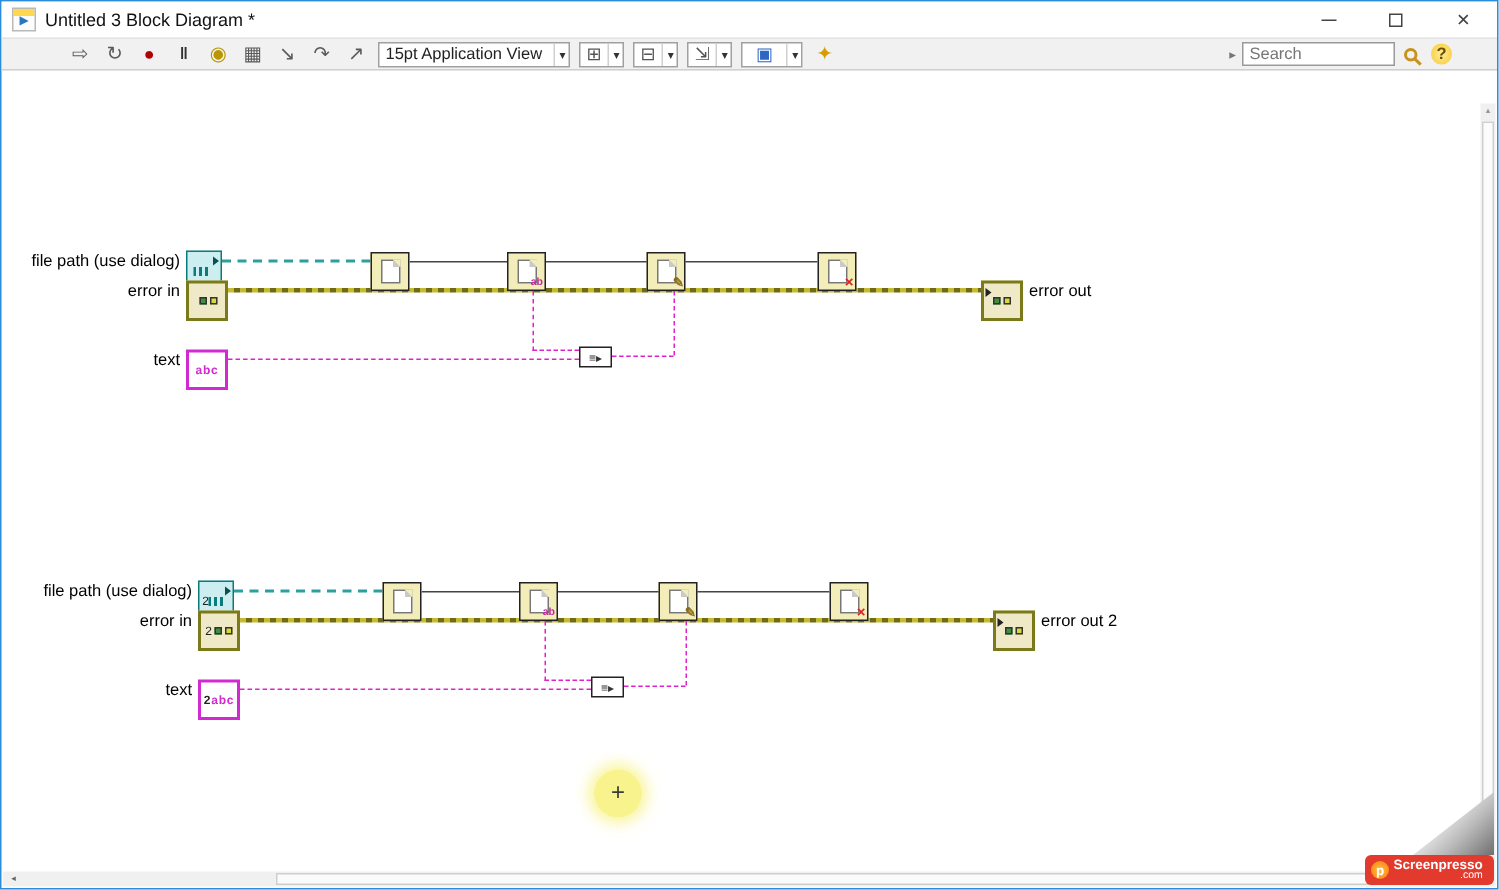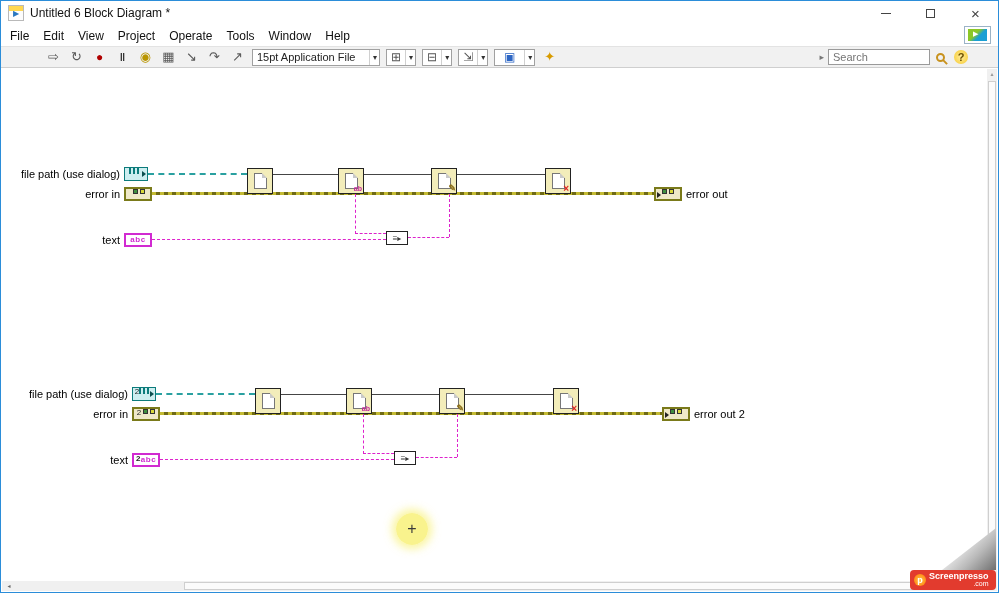--- a/index.html
+++ b/index.html
@@ -60,21 +60,21 @@
     display: flex; align-items: center; justify-content: center;
   }
 
   
   .canvas { position: absolute; left: 1px; top: 68px; right: 11px; bottom: 11px; background: #fff; overflow: hidden; border-radius: 30px; }
 
   .diagram { position: absolute; width: 770px; height: 90px; }
   .dlabel { position: absolute; font-size: 11px; height: 14px; line-height: 14px; color: #000; white-space: nowrap; }
   .dlabel.right { width: 108px; left: 0; text-align: right; }
 
-  .term { position: absolute; height: 14px; border: 1px solid #000; background: #fff; display: flex; align-items: flex-start; justify-content: center; }
+  .term { position: absolute; height: 27px; border: 1px solid #000; background: #fff; display: flex; align-items: center; justify-content: center; }
   .term .pfx { font-size: 8px; color: #222; line-height: 8px; }
   .term-path { width: 24px; border: 1px solid #0c7b7b; background: #cdeef0; }
   .term-path .tp-bars { width: 11px; height: 6px; background: repeating-linear-gradient(90deg, #0c7b7b 0 2px, transparent 2px 4px); margin-right: 3px; }
   .term-path::after { content: ""; position: absolute; right: 1px; top: 3px; border-left: 4px solid #0b4f4f; border-top: 3px solid transparent; border-bottom: 3px solid transparent; }
   .term-err { width: 28px; border: 2px solid #7a7a1a; background: #efe9c8; gap: 2px; }
   .term-err .sqa { width: 5px; height: 5px; background: #3f8f3f; border: 1px solid #333; }
   .term-err .sqb { width: 5px; height: 5px; background: #d9d93a; border: 1px solid #333; }
   .term-err.indicator::before { content: ""; position: absolute; left: 1px; top: 3px; border-left: 4px solid #222; border-top: 3px solid transparent; border-bottom: 3px solid transparent; }
   .term-text { width: 28px; border: 2px solid #d12ad1; color: #d12ad1; font-weight: bold; font-size: 8px; letter-spacing: 0.5px; }
 
@@ -120,58 +120,45 @@
   .wm .brand { font-size: 9px; font-weight: bold; }
   .wm .dom { font-size: 7px; align-self: flex-end; }
 </style>
 </head>
 <body>
 
 <div class="window">
 
   <div class="titlebar">
     <span class="app-icon"></span>
-    <span class="title">Untitled 6 Block Diagram *</span>
+    <span class="title">Untitled 3 Block Diagram *</span>
     <div class="win-btns">
       <div class="win-btn">
           <span class="min-glyph"></span>
         </div>
       <div class="win-btn">
           <span class="max-glyph"></span>
         </div>
       <div class="win-btn">×</div>
     </div>
   </div>
 
-  <div class="menubar">
-    <span class="menu-item">File</span>
-    <span class="menu-item">Edit</span>
-    <span class="menu-item">View</span>
-    <span class="menu-item">Project</span>
-    <span class="menu-item">Operate</span>
-    <span class="menu-item">Tools</span>
-    <span class="menu-item">Window</span>
-    <span class="menu-item">Help</span>
-    <span class="lv-logo">
-        <span class="lv-inner"></span>
-      </span>
-  </div>
 
   <div class="toolbar">
     <span class="tbtn">⇨</span>
     <span class="tbtn">↻</span>
     <span class="tbtn abort">●</span>
     <span class="tbtn pause">‖</span>
     <span class="tbtn bulb">◉</span>
     <span class="tbtn">▦</span>
     <span class="tbtn">↘</span>
     <span class="tbtn">↷</span>
     <span class="tbtn">↗</span>
     <div class="combo font-combo">
-      <span>15pt Application File</span>
+      <span>15pt Application View</span>
       <span class="caret">▾</span>
     </div>
     <div class="combo icon-combo">
       <span>⊞</span>
       <span class="caret">▾</span>
     </div>
     <div class="combo icon-combo">
       <span>⊟</span>
       <span class="caret">▾</span>
     </div>

